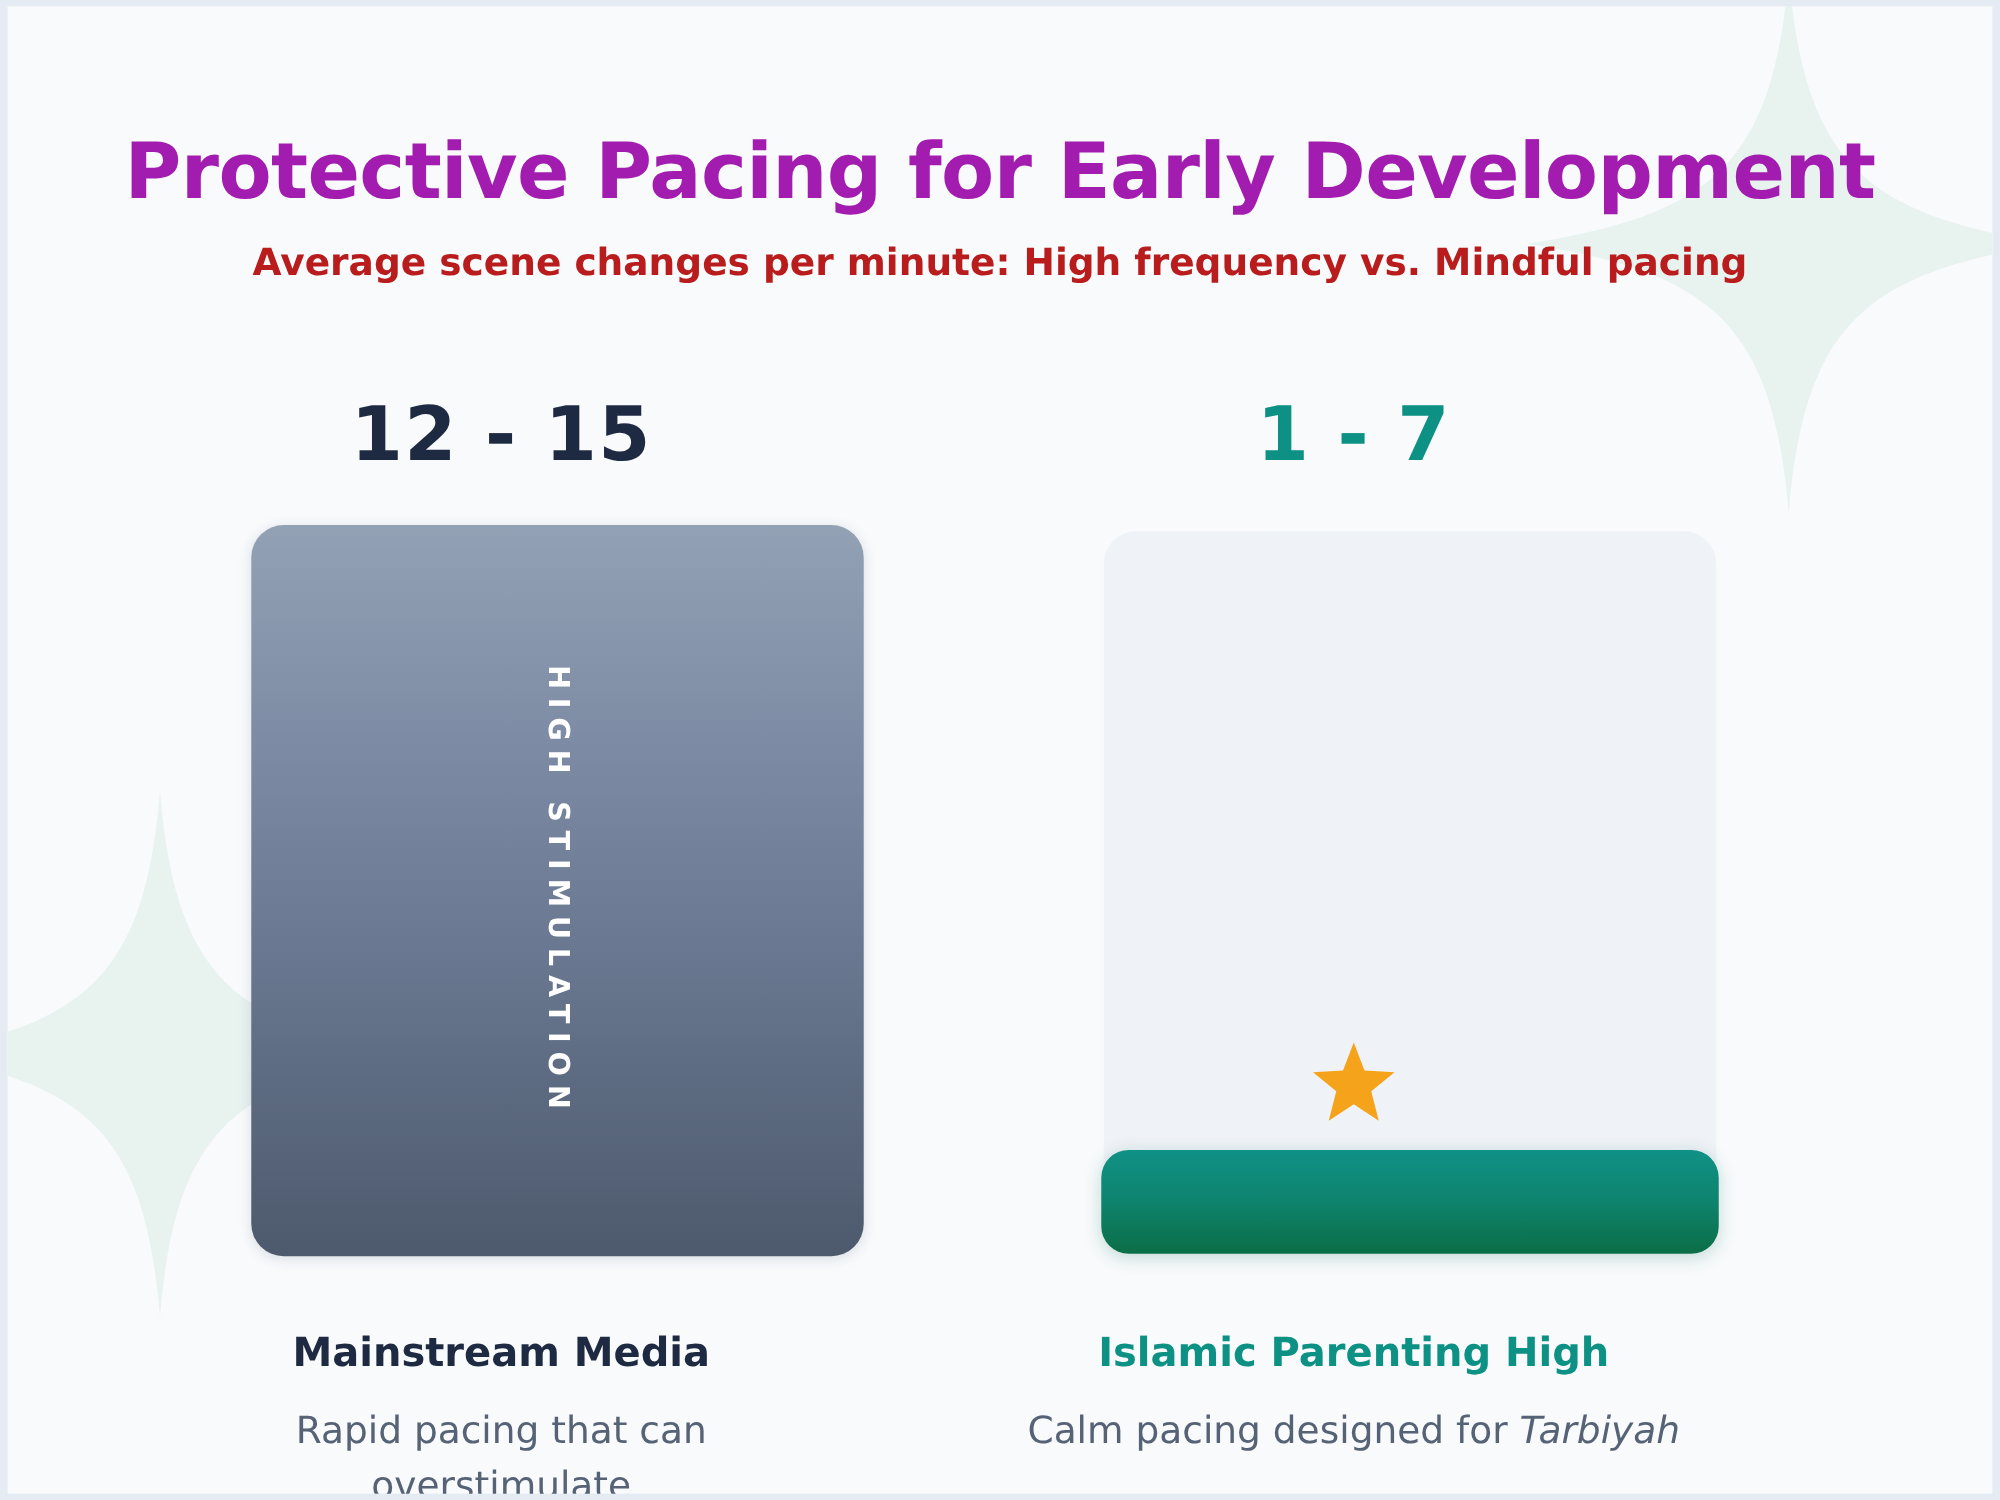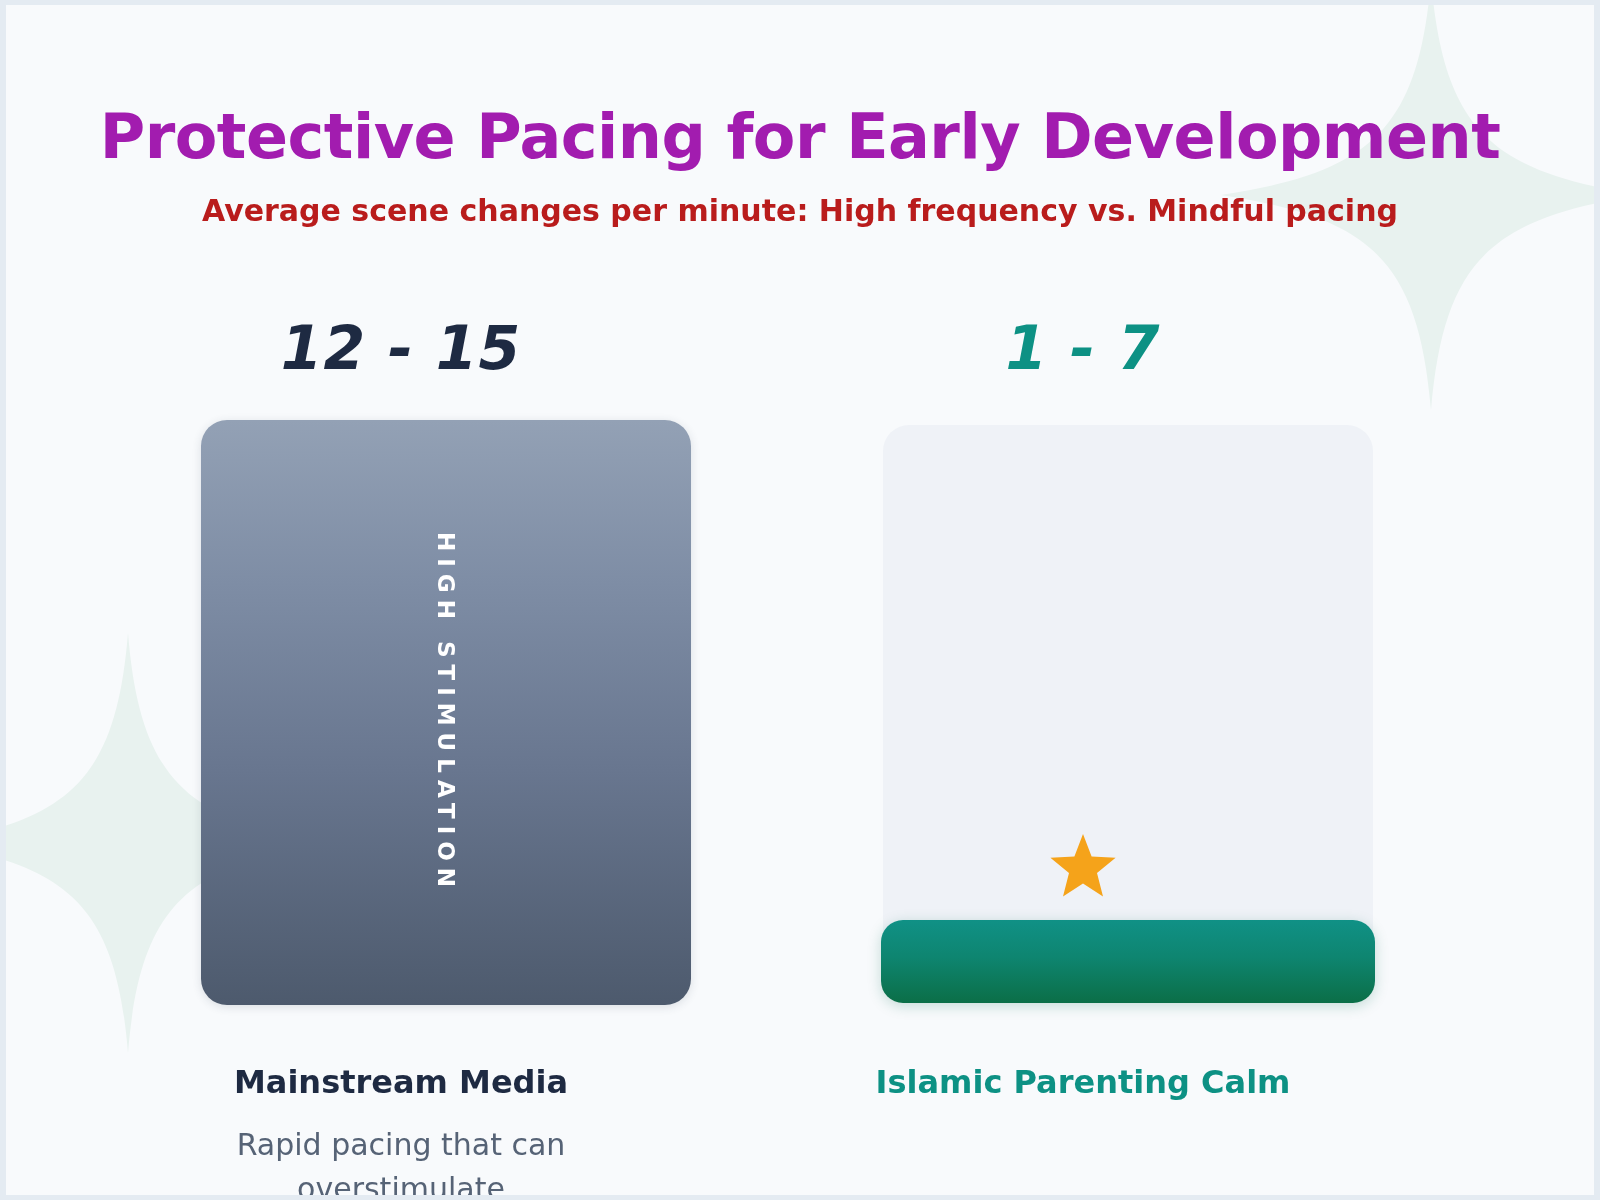--- a/index.html
+++ b/index.html
@@ -75,21 +75,20 @@
   }
   #column-left  { left: 83px; }
   #column-right { left: 765px; }
 
   .value-label {
     font-size: 60px;
     font-weight: bold;
     letter-spacing: 1px;
     line-height: 1.1;
     height: 88px;
-    font-style: italic;
   }
   #value-left  { color: #1e2a42; }
   #value-right { color: #0d9184; }
 
   
   .bar-area {
     position: relative;
     width: 624px;
     height: 600px;
   }
@@ -210,17 +209,20 @@
 
         <div id="star-icon-right">
           <svg width="68" height="65" viewBox="0 0 68 65">
             <path d="M34 1 L42.6 23.4 L66.6 24.8 L48 40 L54 63.5 L34 50.4 L14 63.5 L20 40 L1.4 24.8 L25.4 23.4 Z" fill="#f5a31a"></path>
           </svg>
         </div>
 
         <div id="bar-right"></div>
       </div>
 
-      <div class="cat-label" id="cat-right">Islamic Parenting Calm</div>
+      <div class="cat-label" id="cat-right">Islamic Parenting High</div>
+      <div class="cat-desc">
+        <span>Calm pacing designed for </span><em>Tarbiyah</em>
+      </div>
     </div>
 
   </div>
 </div>
 
 </body></html>

